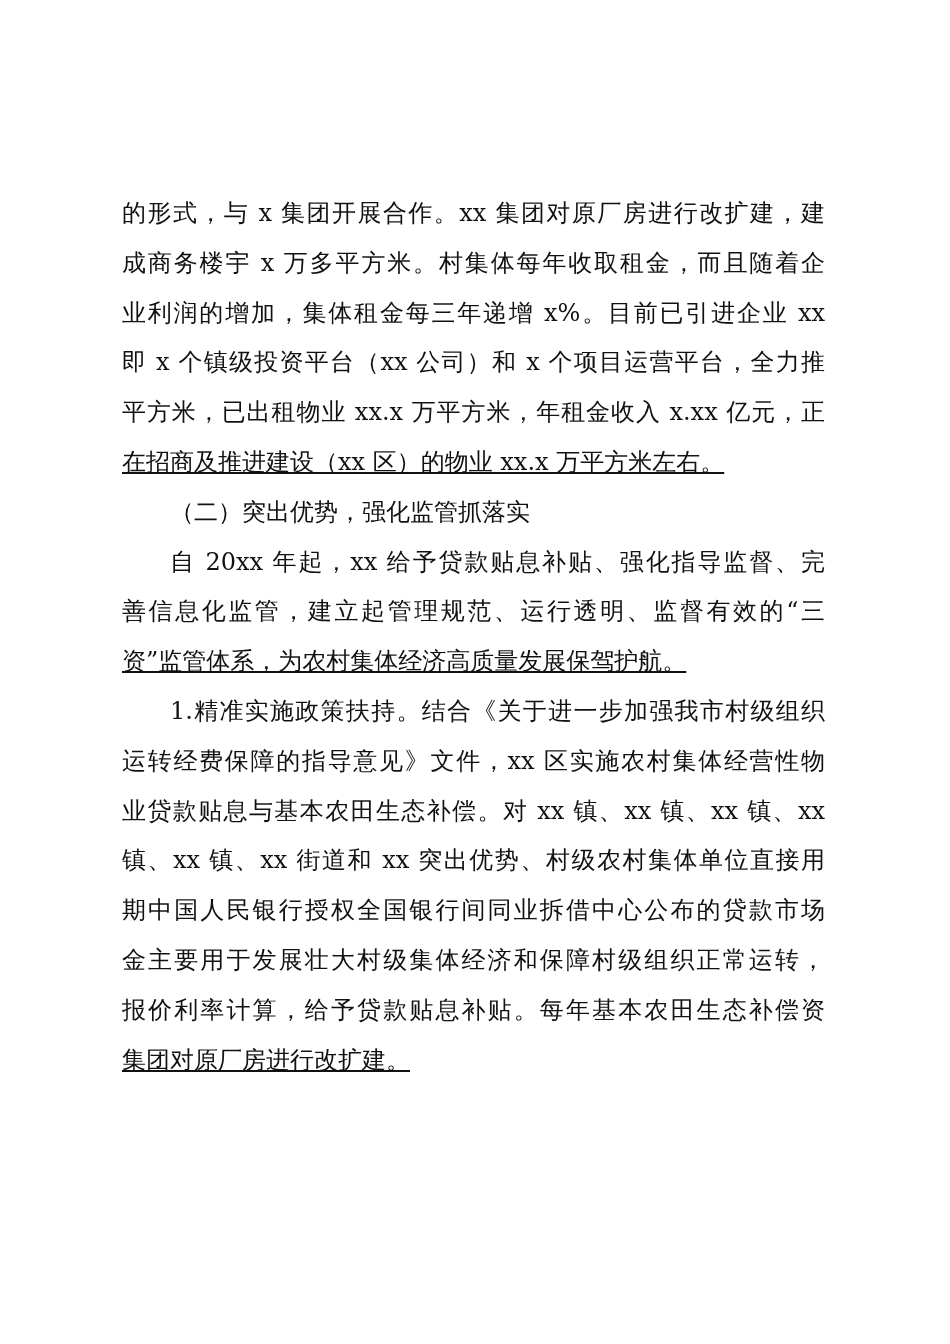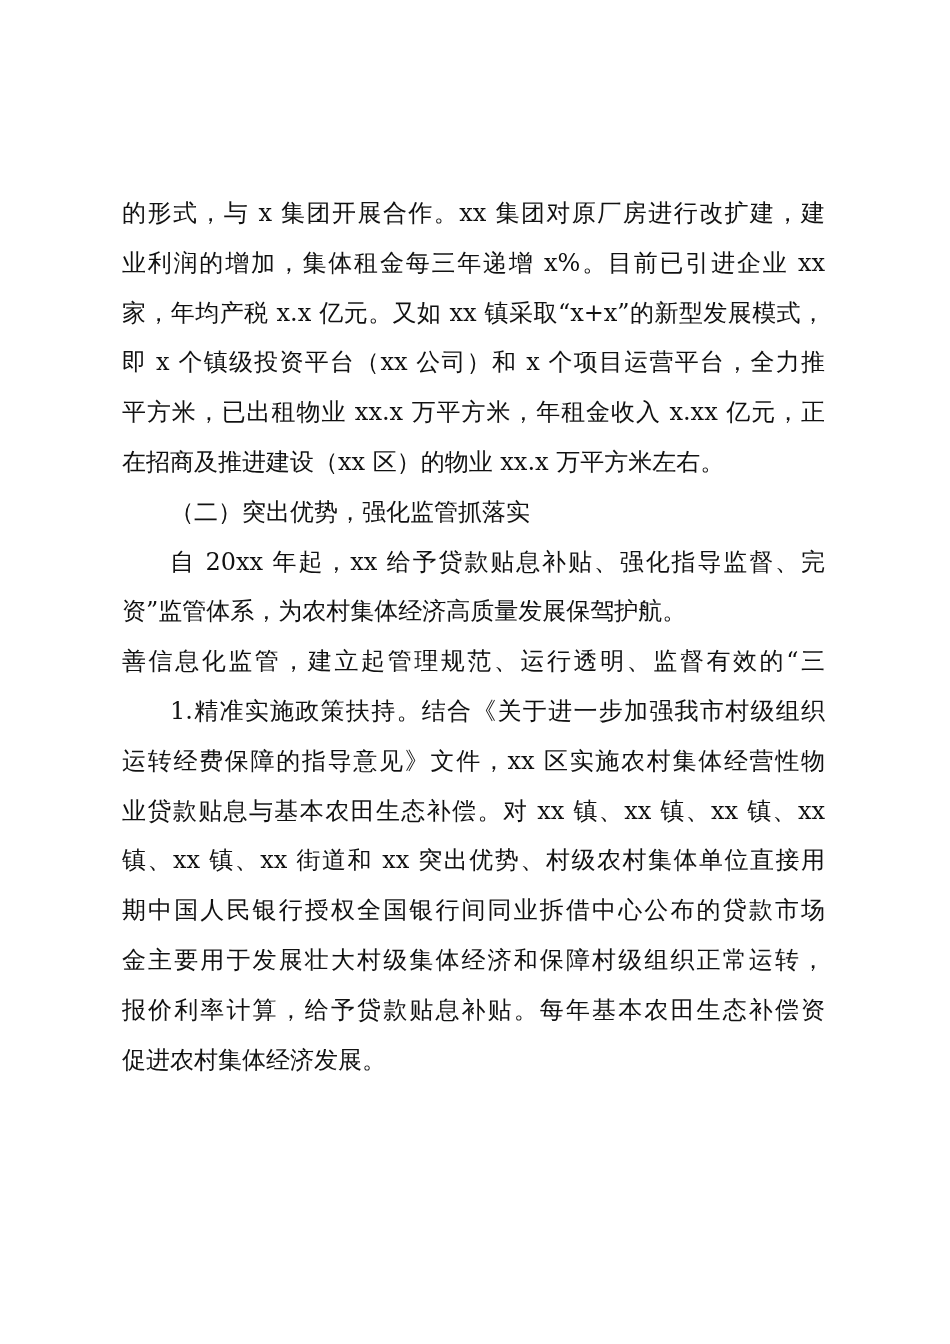--- a/index.html
+++ b/index.html
@@ -10,54 +10,54 @@
   .text-block {
     position: absolute; left: 122px; top: 193px; width: 703px;
     font-family: "DejaVu Serif", "Liberation Serif", serif;
     font-size: 24px; color: #111111;
   }
   .line {
     display: block; height: 49.8px; line-height: 40px;
     white-space: nowrap; text-align: justify; text-align-last: justify;
     overflow: visible;
   }
-  .line.last { text-align-last: left; }
+  .line.last { text-align-last: left; text-decoration: underline; }
   .line.indent { padding-left: 48px; }
   .line.heading { text-align-last: left; padding-left: 48px; }
 </style>
 </head>
 <body>
 
 <div class="page">
   <div class="text-block">
 
     <div>
       <span class="line">的形式，与 x 集团开展合作。xx 集团对原厂房进行改扩建，建</span>
+      <span class="line">成商务楼宇 x 万多平方米。村集体每年收取租金，而且随着企</span>
       <span class="line">业利润的增加，集体租金每三年递增 x%。目前已引进企业 xx</span>
-      <span class="line">家，年均产税 x.x 亿元。又如 xx 镇采取“x+x”的新型发展模式，</span>
       <span class="line">即 x 个镇级投资平台（xx 公司）和 x 个项目运营平台，全力推</span>
       <span class="line">平方米，已出租物业 xx.x 万平方米，年租金收入 x.xx 亿元，正</span>
       <span class="line last">在招商及推进建设（xx 区）的物业 xx.x 万平方米左右。</span>
     </div>
 
     <div>
       <span class="line heading">（二）突出优势，强化监管抓落实</span>
     </div>
 
     <div>
       <span class="line indent">自 20xx 年起，xx 给予贷款贴息补贴、强化指导监督、完</span>
+      <span class="line">善信息化监管，建立起管理规范、运行透明、监督有效的“三</span>
       <span class="line last">资”监管体系，为农村集体经济高质量发展保驾护航。</span>
-      <span class="line">善信息化监管，建立起管理规范、运行透明、监督有效的“三</span>
     </div>
 
     <div>
       <span class="line indent">1.精准实施政策扶持。结合《关于进一步加强我市村级组织</span>
       <span class="line">运转经费保障的指导意见》文件，xx 区实施农村集体经营性物</span>
       <span class="line">业贷款贴息与基本农田生态补偿。对 xx 镇、xx 镇、xx 镇、xx</span>
       <span class="line">镇、xx 镇、xx 街道和 xx 突出优势、村级农村集体单位直接用</span>
       <span class="line">期中国人民银行授权全国银行间同业拆借中心公布的贷款市场</span>
       <span class="line">金主要用于发展壮大村级集体经济和保障村级组织正常运转，</span>
       <span class="line">报价利率计算，给予贷款贴息补贴。每年基本农田生态补偿资</span>
-      <span class="line last">促进农村集体经济发展。</span>
+      <span class="line last">集团对原厂房进行改扩建。</span>
     </div>
 
   </div>
 </div>
 
 </body></html>

